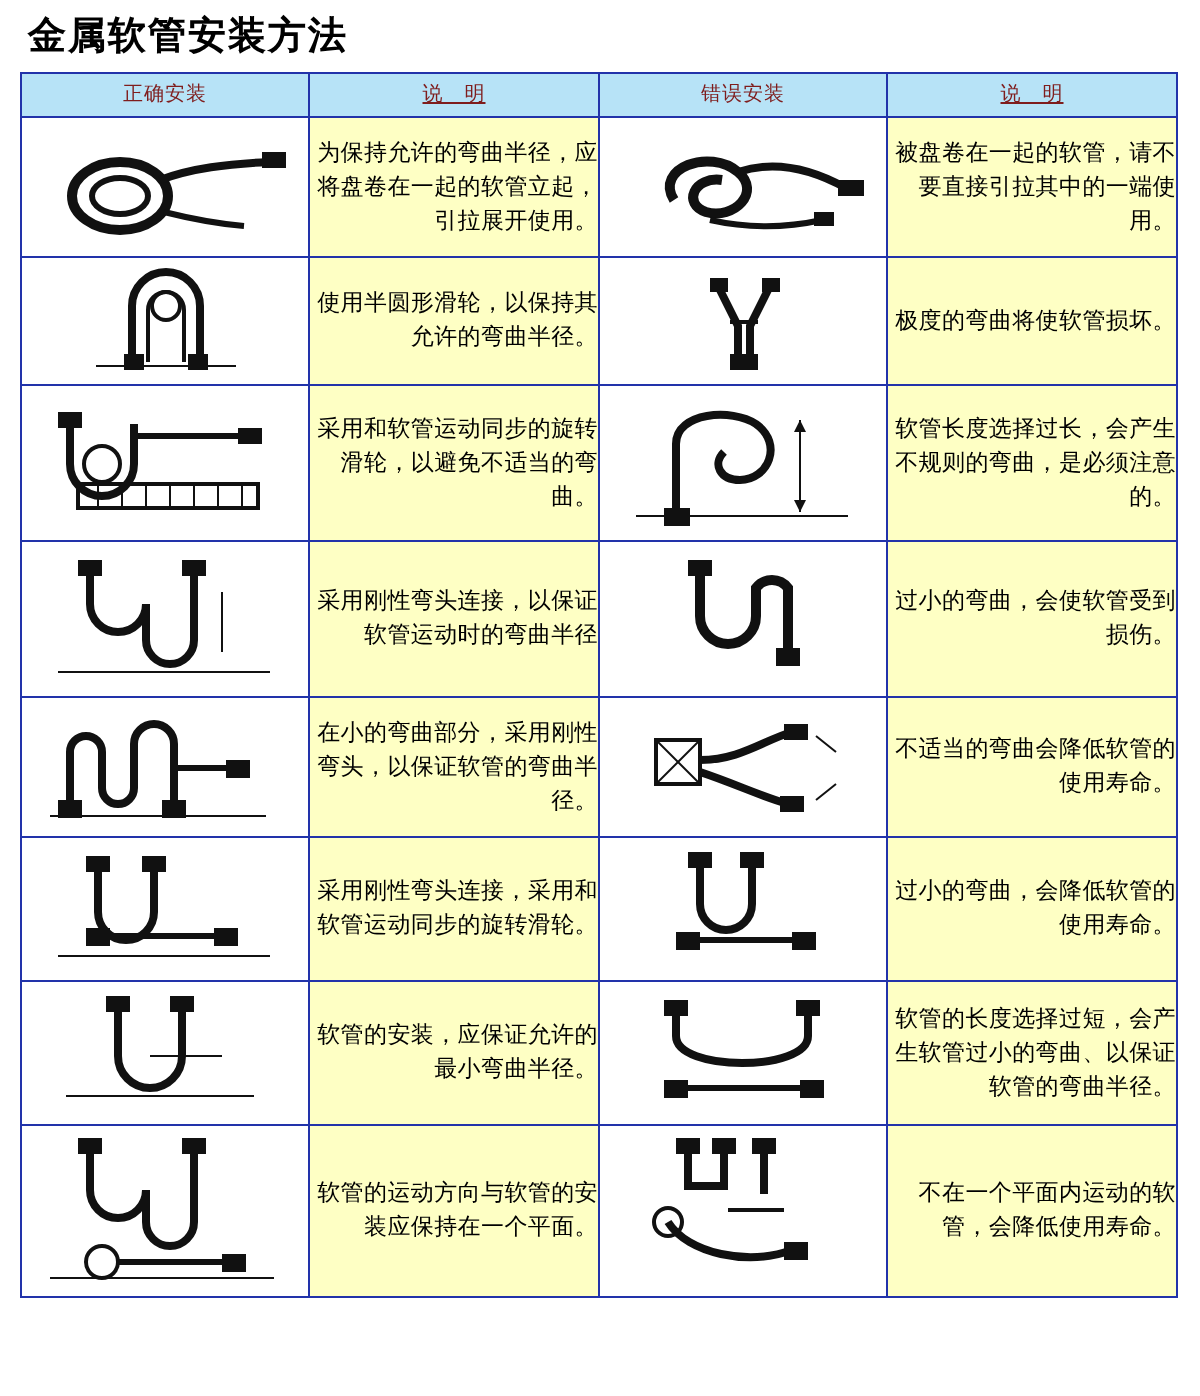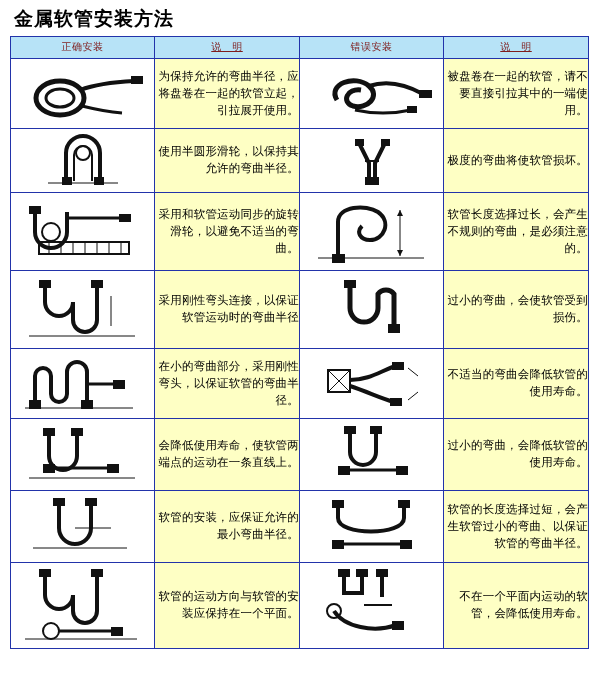--- a/index.html
+++ b/index.html
@@ -221,21 +221,21 @@
           <svg width="136" height="60" viewBox="0 0 136 60">
             <path d="M34 8 L34 32 A14 14 0 0 0 62 32 L62 8" class="sk" stroke-width="4"></path>
             <rect x="28" y="4" width="12" height="8" fill="#111"></rect>
             <rect x="56" y="4" width="12" height="8" fill="#111"></rect>
             <path d="M34 44 L96 44" class="sk" stroke-width="3"></path>
             <rect x="28" y="40" width="12" height="9" fill="#111"></rect>
             <rect x="92" y="40" width="12" height="9" fill="#111"></rect>
             <line x1="14" y1="54" x2="120" y2="54" class="sk" stroke-width="1"></line>
           </svg>
         </td>
-        <td class="txt-cell">会降低使用寿命，使软管两端点的运动在一条直线上。</td>
+        <td class="txt-cell">采用刚性弯头连接，采用和软管运动同步的旋转滑轮。</td>
         <td class="img-cell">
           <svg width="136" height="60" viewBox="0 0 136 60">
             <path d="M46 6 L46 28 A13 13 0 0 0 72 28 L72 6" class="sk" stroke-width="4"></path>
             <rect x="40" y="2" width="12" height="8" fill="#111"></rect>
             <rect x="66" y="2" width="12" height="8" fill="#111"></rect>
             <path d="M40 46 L96 46" class="sk" stroke-width="3"></path>
             <rect x="34" y="42" width="12" height="9" fill="#111"></rect>
             <rect x="92" y="42" width="12" height="9" fill="#111"></rect>
           </svg>
         </td>

